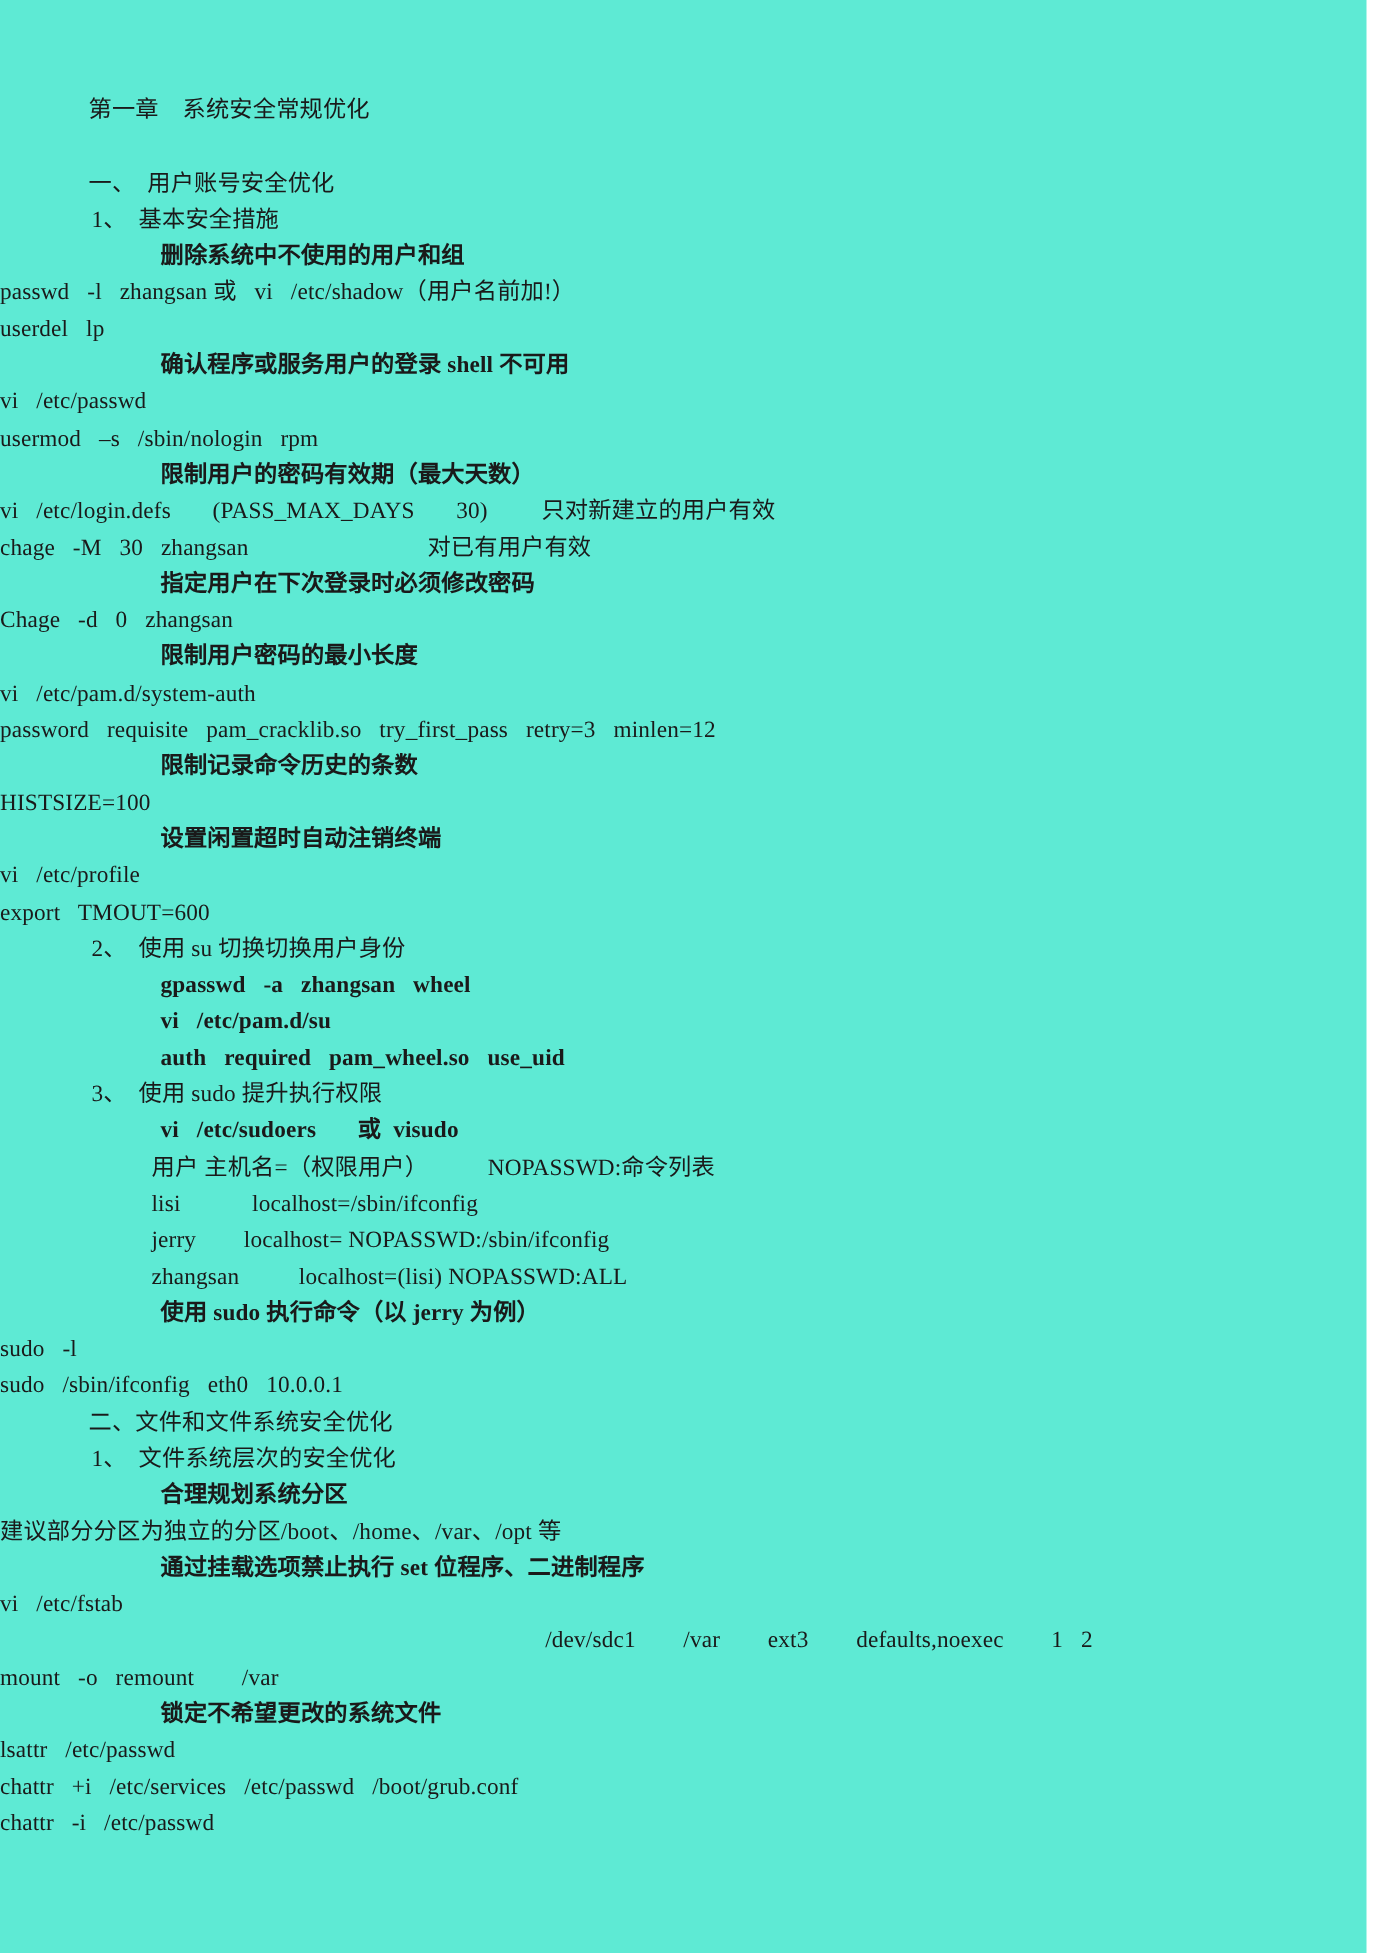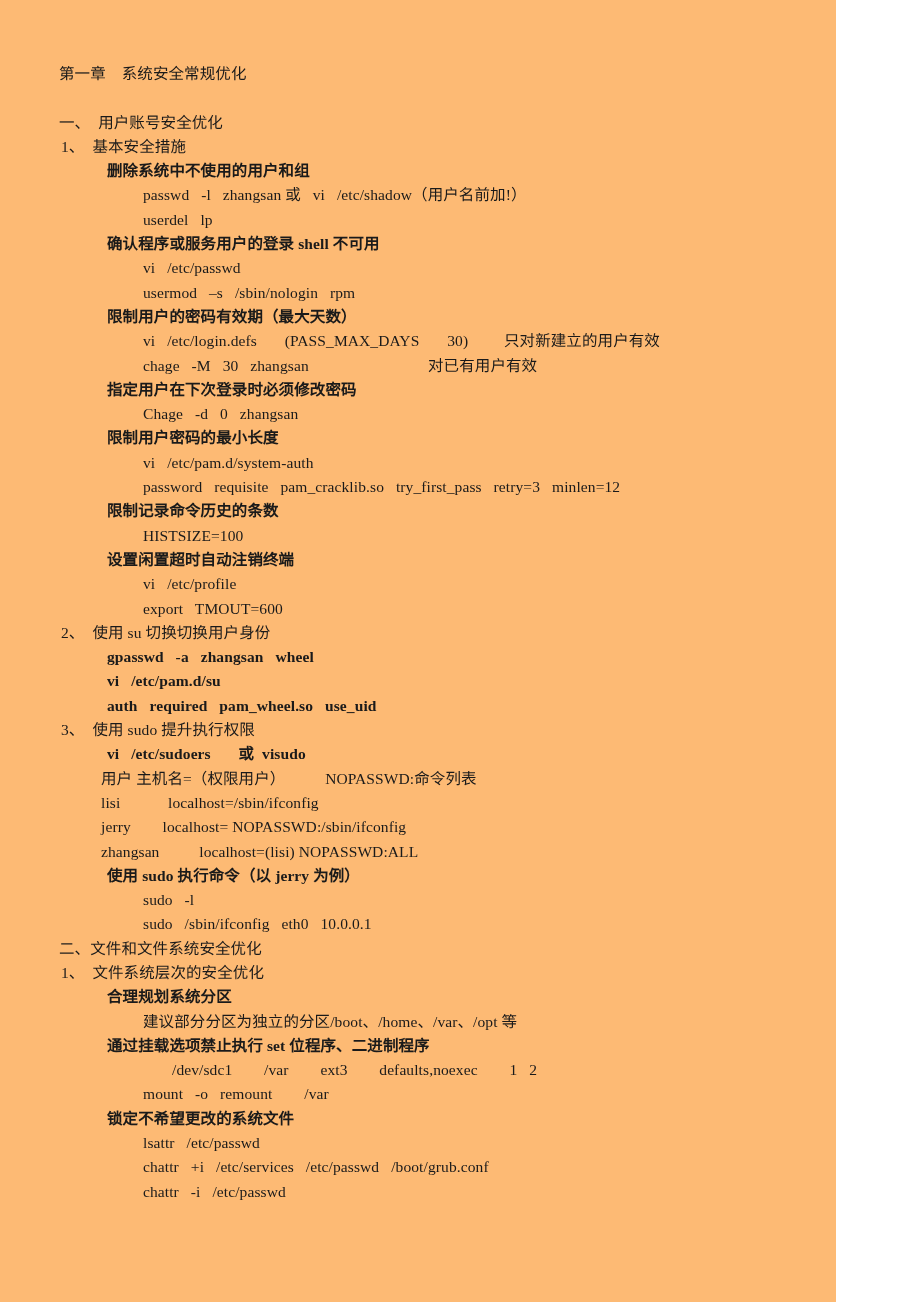--- a/index.html
+++ b/index.html
@@ -7,23 +7,23 @@
     margin: 0;
     padding: 0;
     background: #ffffff;
   }
   body {
     font-family: "Liberation Serif", "DejaVu Serif", serif;
     color: #000000;
   }
   #page {
     position: relative;
-    width: 836px;
+    width: 911px;
     height: 1302px;
-    background: #fdba74;
+    background: #5eead4;
     overflow: hidden;
     box-sizing: border-box;
   }
   .doc-body {
     position: absolute;
     left: 0;
     top: 0;
     width: 920px;
   }
   
@@ -36,23 +36,23 @@
     color: #1a1a1a;
   }
   .line.blank {
     height: 24.3px;
   }
   
   .ind-title { padding-left: 59px; }
   .ind-1     { padding-left: 59px; }
   .ind-2     { padding-left: 61px; }
   .ind-3     { padding-left: 107px; font-weight: bold; }
-  .ind-4     { padding-left: 143px; }
+  .ind-4     { }
   .ind-5     { padding-left: 101px; }
-  .ind-6     { padding-left: 172px; }
+  .ind-6     { padding-left: 172px; text-align: center; }
 
   
   #title-line { margin-top: 62px; }
 </style>
 </head>
 <body>
 
 <div id="page">
   <div class="doc-body">
 
@@ -93,20 +93,21 @@
         <div class="line ind-5">jerry        localhost= NOPASSWD:/sbin/ifconfig</div>
         <div class="line ind-5">zhangsan          localhost=(lisi) NOPASSWD:ALL</div>
         <div class="line ind-3">使用 sudo 执行命令（以 jerry 为例）</div>
         <div class="line ind-4">sudo   -l</div>
         <div class="line ind-4">sudo   /sbin/ifconfig   eth0   10.0.0.1</div>
         <div class="line ind-1">二、文件和文件系统安全优化</div>
         <div class="line ind-2">1、  文件系统层次的安全优化</div>
         <div class="line ind-3">合理规划系统分区</div>
         <div class="line ind-4">建议部分分区为独立的分区/boot、/home、/var、/opt 等</div>
         <div class="line ind-3">通过挂载选项禁止执行 set 位程序、二进制程序</div>
+        <div class="line ind-4">vi   /etc/fstab</div>
         <div class="line ind-6">/dev/sdc1        /var        ext3        defaults,noexec        1   2</div>
         <div class="line ind-4">mount   -o   remount        /var</div>
         <div class="line ind-3">锁定不希望更改的系统文件</div>
         <div class="line ind-4">lsattr   /etc/passwd</div>
         <div class="line ind-4">chattr   +i   /etc/services   /etc/passwd   /boot/grub.conf</div>
         <div class="line ind-4">chattr   -i   /etc/passwd</div>
       </div>
 
   </div>
 </div>

